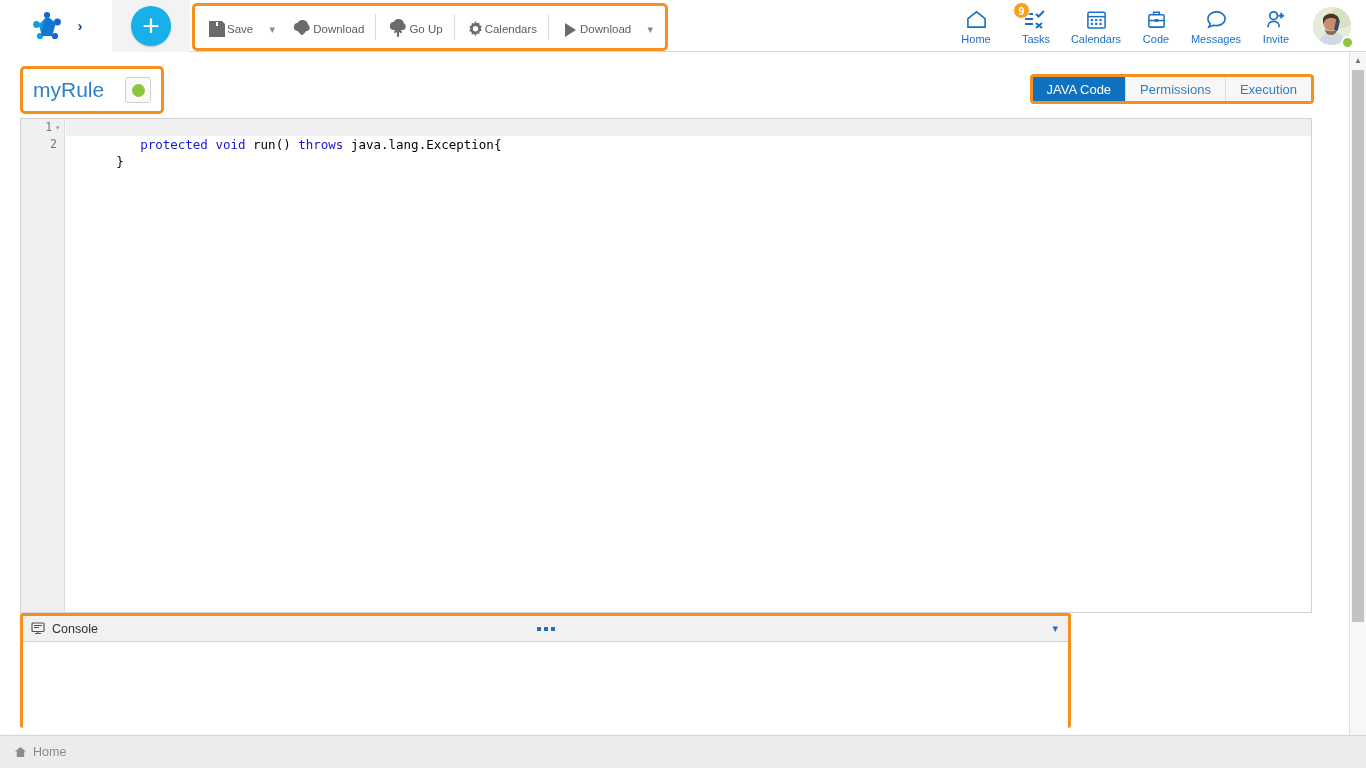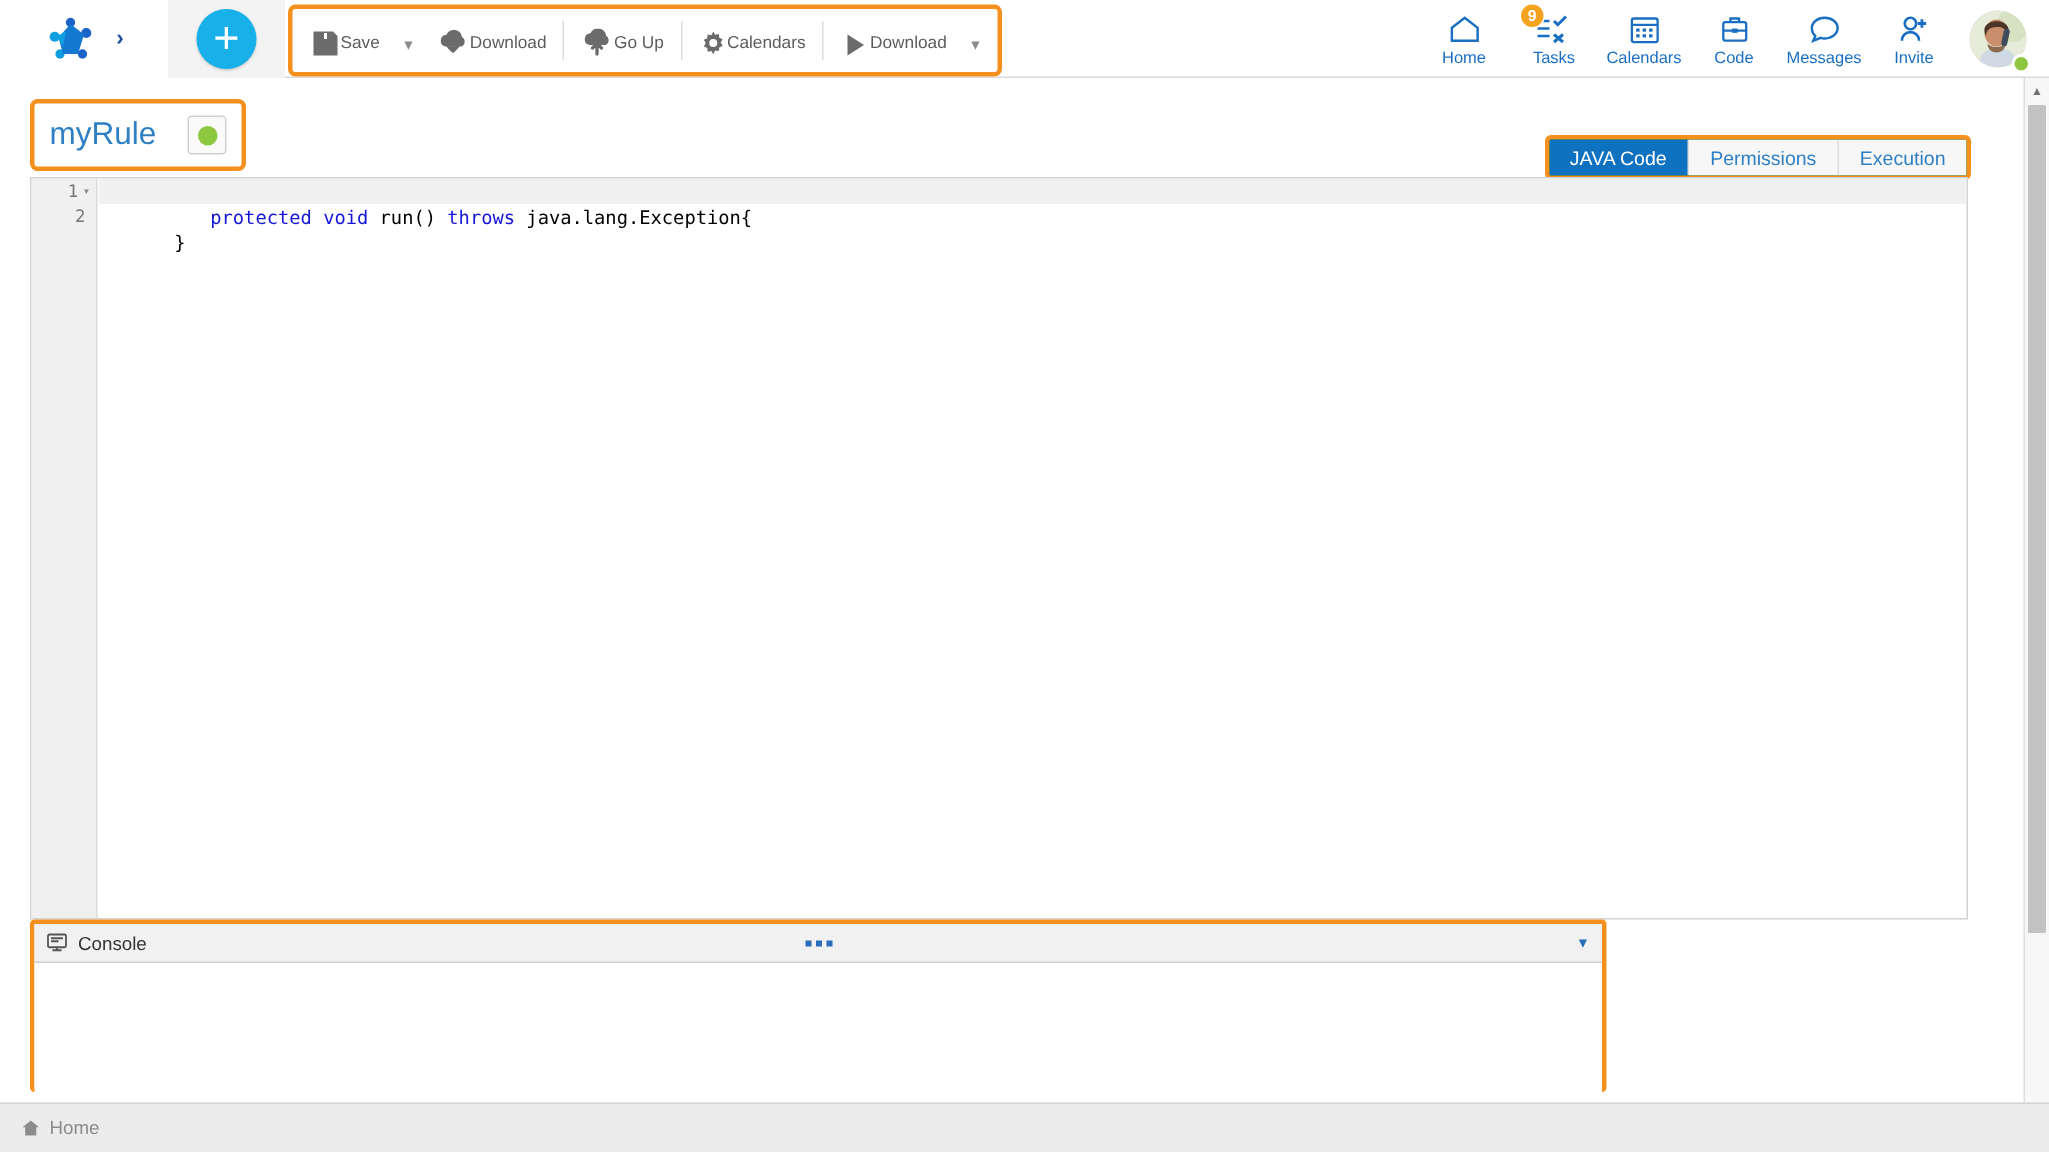--- a/index.html
+++ b/index.html
@@ -96,23 +96,23 @@
     background: #fff;
   }
   .title-text { font-size: 21px; color: #2e7fc4; }
   .title-status {
     width: 26px; height: 26px; border: 1px solid #cfcfcf; border-radius: 3px;
     background: #fafafa; display: flex; align-items: center; justify-content: center;
   }
   .title-status i { width: 13px; height: 13px; border-radius: 50%; background: #8dc63f; display:block; }
 
   .tabs-box {
-    position: absolute; right: 52px; top: 90px;
+    position: absolute; right: 52px; top: 74px;
     border: 3px solid #f5901e; border-radius: 4px; overflow: hidden;
-    display: flex; background: #15803d; height: 30px;
+    display: flex; background: #fef9c3; height: 30px;
   }
   .tab {
     display: flex; align-items: center; justify-content: center;
     padding: 0 14px; font-size: 13px; color: #2e7fc4;
     background: #f7f7f7; border-right: 1px solid #dcdcdc; height: 100%;
   }
   .tab:last-child { border-right: none; }
   .tab.active { background: #0f72c0; color: #ffffff; font-weight: normal; }
 
   

